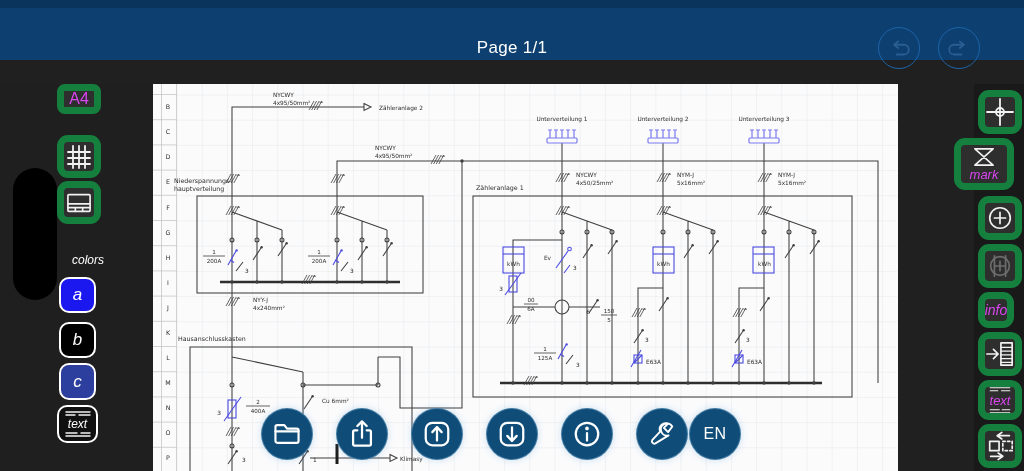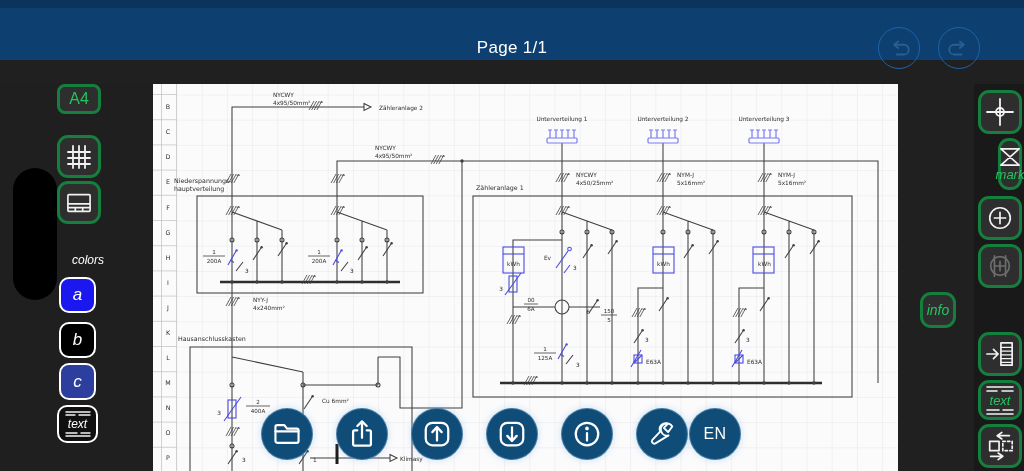--- a/index.html
+++ b/index.html
@@ -8,22 +8,22 @@
   
   .header{position:absolute;left:0;top:0;width:1024px;height:60px;background:#0d4070;z-index:30}
   .header:before{content:"";position:absolute;left:0;top:0;right:0;height:8px;background:rgba(0,0,0,.18)}
   .page-title{position:absolute;left:0;right:0;top:38px;text-align:center;color:#fff;font-size:17px;letter-spacing:.3px}
   .hbtn{position:absolute;top:27px;width:42px;height:42px;border-radius:50%;border:1.5px solid #1d63a9;
         display:flex;align-items:center;justify-content:center;box-sizing:border-box}
   .hbtn svg{stroke:#2a5e93;fill:none;stroke-width:2.2;stroke-linecap:round;stroke-linejoin:round}
   
   .ltrack{position:absolute;left:0;top:84px;width:153px;height:387px;background:#1f1f1f;z-index:10}
   .rtrack{position:absolute;left:974px;top:84px;width:50px;height:387px;background:#191919;z-index:10}
-  .tb{position:absolute;background:#2e2e2e;border:3px solid #15803d;border-radius:11px;box-sizing:border-box;
-      display:flex;flex-direction:column;align-items:center;justify-content:center;color:#22c55e;z-index:12}
+  .tb{position:absolute;background:#2e2e2e;border:7px solid #15803d;border-radius:11px;box-sizing:border-box;
+      display:flex;flex-direction:column;align-items:center;justify-content:center;color:#d946ef;z-index:12}
   .tb svg{stroke:#f2f2f2;fill:none;stroke-width:1.8;stroke-linecap:round;stroke-linejoin:round}
   .itxt{font-style:italic;font-size:14px}
   .cbtn{border:2px solid #fff;border-radius:10px;font-style:italic;font-size:17px;color:#fff}
   .notch{position:absolute;left:13px;top:168px;width:44px;height:132px;background:#000;border-radius:22px;z-index:20}
   .colors-lab{position:absolute;left:52px;top:253px;width:52px;text-align:right;color:#fff;
               font-style:italic;font-size:12px;z-index:12}
   
   .bb{position:absolute;top:408px;width:52px;height:52px;border-radius:50%;background:#0f4c78;
       border:1.5px solid rgba(150,200,235,.38);box-shadow:0 0 7px rgba(90,160,215,.3);box-sizing:border-box;
       display:flex;align-items:center;justify-content:center;color:#fff;z-index:25}
@@ -371,39 +371,39 @@
 </div>
 <div class="notch"></div>
 
 <div class="rtrack"></div>
 <div class="tb" style="left:978px;top:90px;width:44px;height:44px">
   <svg width="30" height="30" viewBox="0 0 30 30">
     <path d="M15,2 V28 M2,15 H28"></path>
       <circle cx="15" cy="15" r="4"></circle>
   </svg>
 </div>
-<div class="tb" style="left:998px;top:138px;width:24px;height:52px">
+<div class="tb" style="left:954px;top:138px;width:60px;height:52px">
   <svg width="22" height="20" viewBox="0 0 24 22">
     <path d="M2,2 H22 M2,20 H22 M2,2 L22,20 M22,2 L2,20"></path>
   </svg>
   <span class="itxt" style="font-size:13px">mark</span>
 </div>
 <div class="tb" style="left:978px;top:196px;width:44px;height:44px">
   <svg width="28" height="28" viewBox="0 0 30 30">
     <circle cx="15" cy="15" r="11"></circle>
       <path d="M15,9 V21 M9,15 H21"></path>
   </svg>
 </div>
 <div class="tb" style="left:978px;top:244px;width:44px;height:44px">
   <svg width="28" height="28" viewBox="0 0 30 30" style="stroke:#6d6d6d">
     <circle cx="15" cy="15" r="10"></circle>
       <path d="M15,10 V20 M10,15 H20 M9,4 V26 M21,4 V26"></path>
   </svg>
 </div>
-<div class="tb" style="left:920px;top:292px;width:36px;height:36px">
+<div class="tb" style="left:978px;top:292px;width:36px;height:36px">
   <span class="itxt">info</span>
 </div>
 <div class="tb" style="left:978px;top:332px;width:44px;height:44px">
   <svg width="30" height="28" viewBox="0 0 32 30">
     <path d="M2,15 H13 M9,10 L14,15 L9,20"></path>
     <rect x="17" y="3" width="12" height="24"></rect>
     <path d="M17,8 H29 M17,12 H29 M17,16 H29 M17,20 H29 M17,24 H29" style="stroke-width:1.4"></path>
   </svg>
 </div>
 <div class="tb" style="left:978px;top:380px;width:44px;height:40px;gap:1px">

